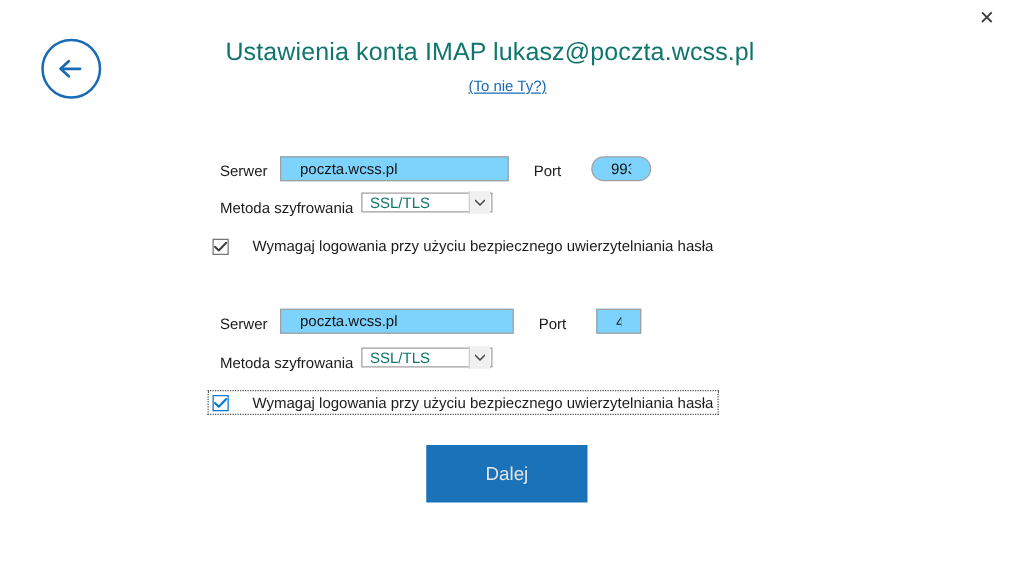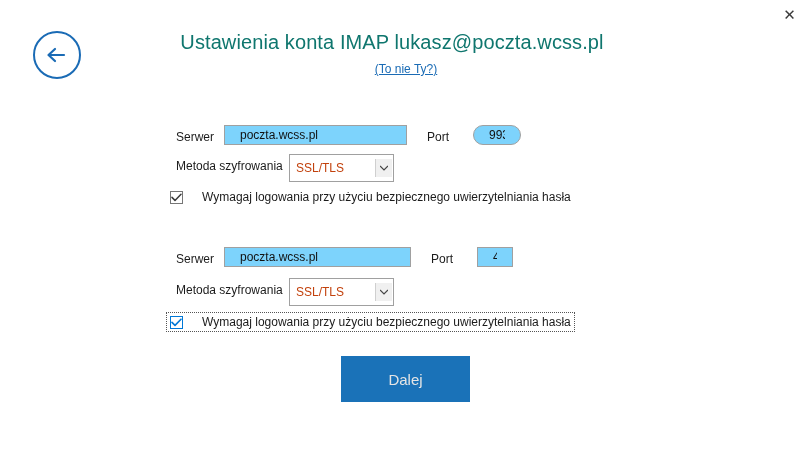--- a/index.html
+++ b/index.html
@@ -97,25 +97,25 @@
     font-size: 12px;
     color: #111111;
     padding: 0 15px;
     height: 20px;
     outline: none;
   }
 
   .combo {
     position: absolute;
     box-sizing: border-box;
-    height: 28px;
+    height: 16px;
     border: 1px solid #a0a0a0;
     background: #ffffff;
     font-size: 12px;
-    color: #c2410c;
+    color: #0f766e;
     display: flex;
     align-items: center;
     cursor: pointer;
   }
   .combo .value { padding-left: 6px; flex: 1; }
   .combo .arrow {
     width: 16px;
     height: 18px;
     display: flex;
     align-items: center;

